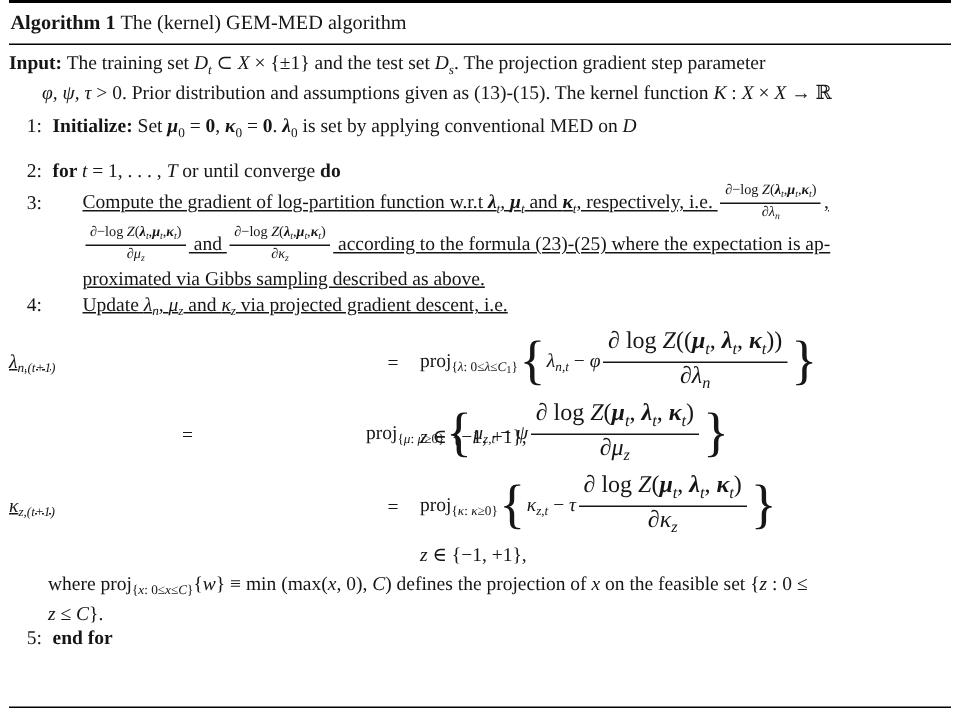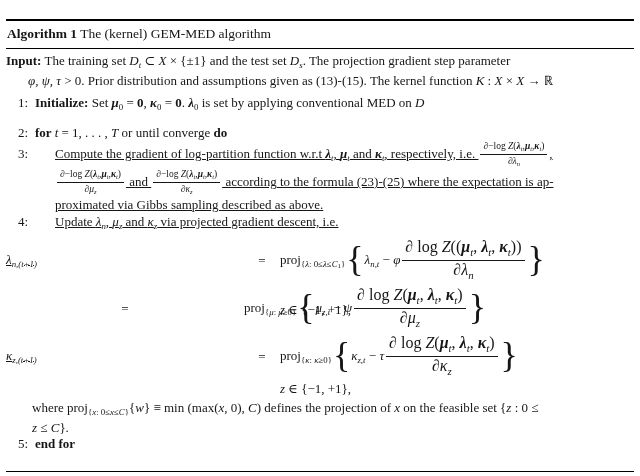--- a/index.html
+++ b/index.html
@@ -2,25 +2,25 @@
 <html><head>
 <meta charset="utf-8">
 <style>
   html,body{margin:0;padding:0;}
   body{
     width:640px;height:476px;background:#ffffff;
     font-family:"Liberation Serif","DejaVu Serif",serif;
     font-size:13px;color:#161616;
   }
   .page{position:relative;width:640px;height:476px;overflow:hidden;background:#fff;}
-  .algo{padding:0 6px;margin-top:19px;}
+  .algo{padding:0 6px;}
   .b{font-weight:bold;}
   .title{border-top:2.5px solid #000;border-bottom:1.4px solid #000;padding:5px 1px 6px 1px;font-size:13.5px;}
   .line{line-height:15px;}
-  .ind{padding-left:22px;font-family:Liberation Serif, serif;}
+  .ind{padding-left:22px;}
   .input{margin-top:4px;}
   .step{display:flex;align-items:flex-start;line-height:15px;}
   .no{flex:none;width:22px;text-align:right;padding-right:7px;}
   .pt4{padding-top:5px;}
   .sc{flex:1;}
   .nest{padding-left:20px;text-decoration:underline;}
   #s1{margin-top:7px;}
   #s2{margin-top:10px;}
   #s3{margin-top:1px;}
   #s4{margin-top:2px;}

